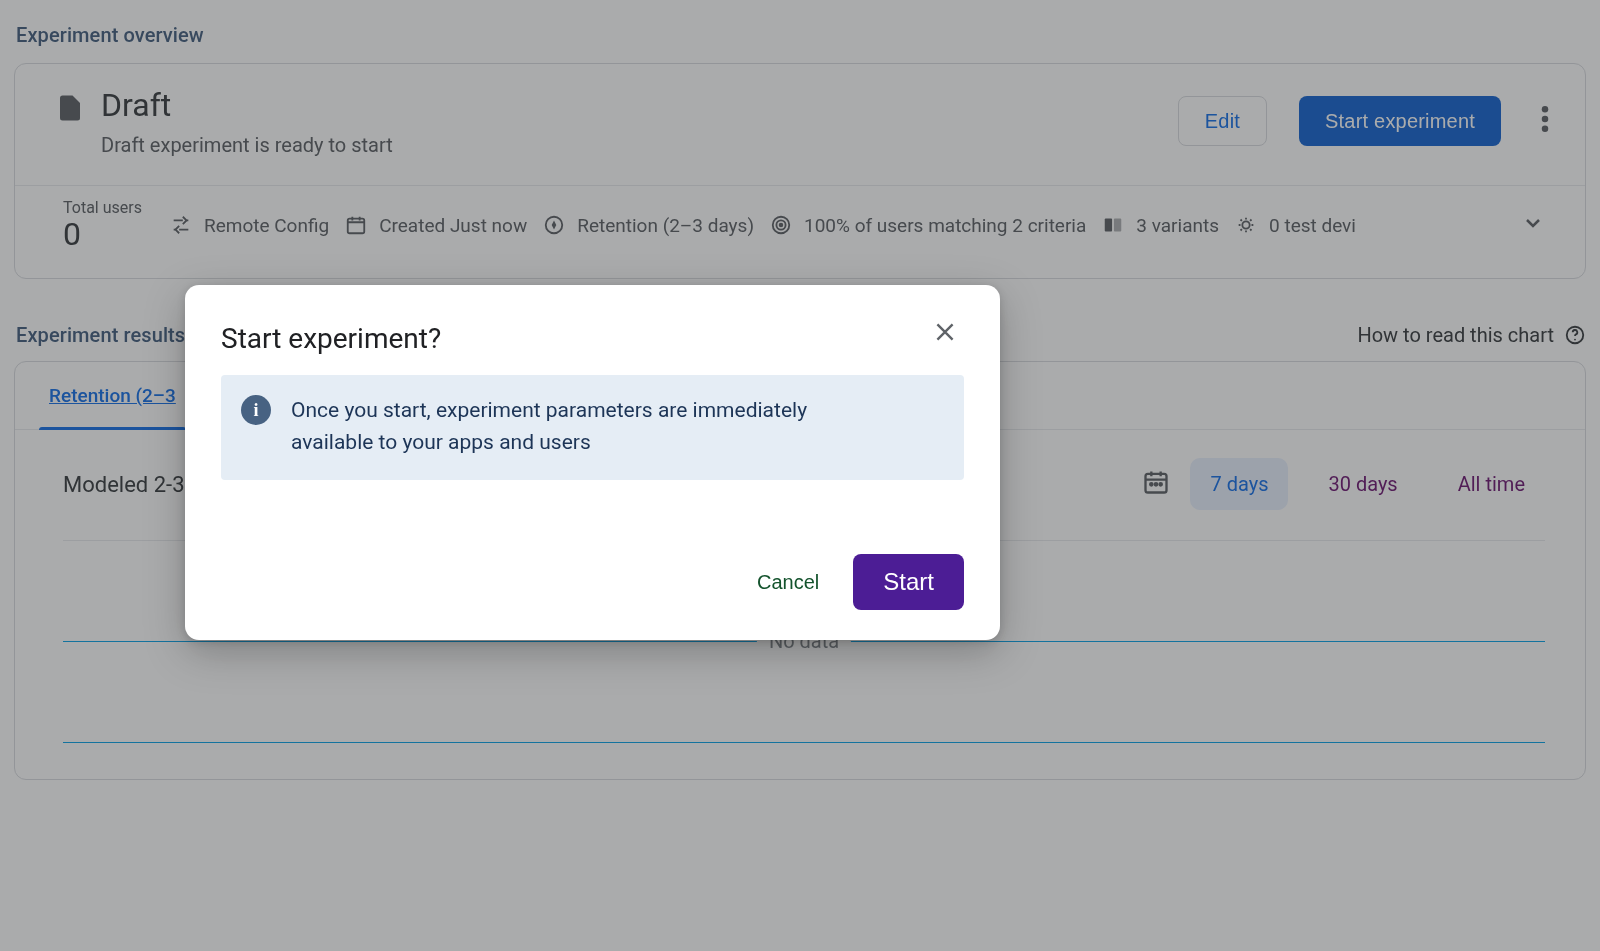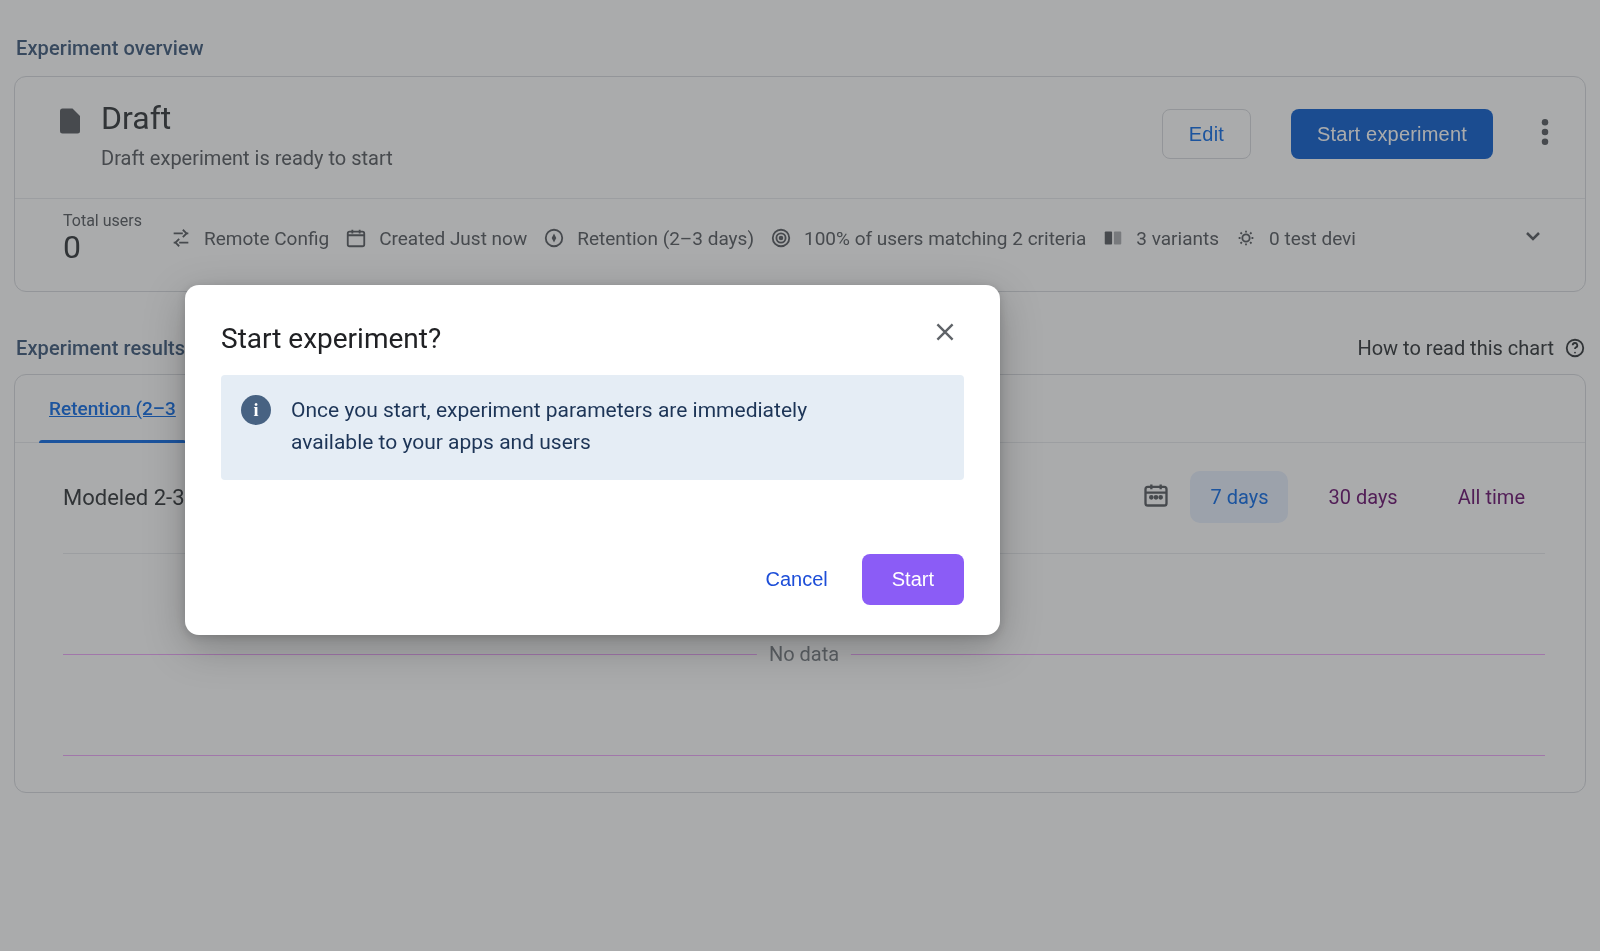--- a/index.html
+++ b/index.html
@@ -3,21 +3,21 @@
 <meta charset="utf-8">
 <style>
   * { box-sizing: border-box; margin: 0; padding: 0; }
   html, body { width: 1600px; height: 951px; overflow: hidden; }
   body {
     font-family: "Google Sans", Roboto, -apple-system, "Helvetica Neue", Arial, sans-serif;
     background: #fff;
     color: #202124;
     -webkit-font-smoothing: antialiased;
   }
-  .page { padding: 28px 14px 0 14px; }
+  .page { padding: 15px 14px 0 14px; }
 
   
   .section-title {
     font-size: 20px;
     font-weight: 500;
     color: #476282;
     margin: 8px 0 16px 2px;
     letter-spacing: .1px;
   }
 
@@ -31,21 +31,21 @@
   .overview-head {
     display: flex;
     align-items: flex-start;
     padding: 24px 28px 28px 40px;
     gap: 20px;
   }
   .overview-title-wrap { display: flex; align-items: flex-start; gap: 16px; flex: 1; }
   .doc-icon { color: #5f6368; margin-top: 2px; }
   .overview-title { font-size: 32px; font-weight: 400; color: #3c4043; line-height: 1.1; }
   .overview-sub { font-size: 20px; color: #5f6368; margin-top: 10px; }
-  .overview-actions { display: flex; align-items: center; gap: 40px; margin-top: 8px; }
+  .overview-actions { display: flex; align-items: center; gap: 32px; margin-top: 8px; }
   .btn {
     height: 50px;
     padding: 0 26px;
     border-radius: 8px;
     font-size: 20px;
     font-weight: 500;
     cursor: pointer;
     display: inline-flex;
     align-items: center;
     justify-content: center;
@@ -110,21 +110,21 @@
   .range-group { display: flex; align-items: center; gap: 20px; }
   .cal-icon { color: #5f6368; }
   .range-btn {
     padding: 14px 20px; border-radius: 10px; font-size: 20px; color: #701a75;
     cursor: pointer;
   }
   .range-btn.active { background: #e8f0fe; color: #1a73e8; }
 
   .divider { height: 1px; background: #e8eaed; margin-top: 30px; }
   .nodata-wrap { display: flex; flex-direction: column; gap: 100px; margin-top: 100px; }
-  .nodata-line { height: 1px; background: #f0abfc; position: relative; }
+  .nodata-line { height: 1px; background: #0ea5e9; position: relative; }
   .nodata-text {
     position: absolute; left: 50%; transform: translate(-50%, -50%);
     background: #fff; padding: 0 12px; color: #80868b; font-size: 20px;
   }
 
   
   .scrim {
     position: fixed; inset: 0; background: rgba(32,33,36,0.38);
     display: flex; align-items: flex-start; justify-content: flex-start;
   }
@@ -146,26 +146,26 @@
   }
   .info-icon {
     width: 30px; height: 30px; border-radius: 50%;
     background: #476282; color: #fff; flex: 0 0 30px;
     display: flex; align-items: center; justify-content: center;
     font-weight: 700; font-family: Georgia, serif; font-size: 18px;
   }
   .info-text { font-size: 21px; color: #1d3557; line-height: 1.5; max-width: 560px; }
   .dialog-actions { display: flex; justify-content: flex-end; gap: 12px; margin-top: 74px; }
   .btn-flat {
-    background: transparent; border: none; color: #1d4ed8;
+    background: transparent; border: none; color: #14532d;
     font-size: 20px; font-weight: 500; padding: 14px 22px; border-radius: 8px; cursor: pointer;
   }
   .btn-primary {
-    background: #8b5cf6; color: #fff; border: none;
-    font-size: 20px; font-weight: 500; padding: 14px 30px; border-radius: 8px; cursor: pointer;
+    background: #4c1d95; color: #fff; border: none;
+    font-size: 24px; font-weight: 500; padding: 14px 30px; border-radius: 8px; cursor: pointer;
   }
 </style>
 </head>
 <body>
 
 <div class="page">
 
   <div class="section-title">Experiment overview</div>
 
   <div class="card">

